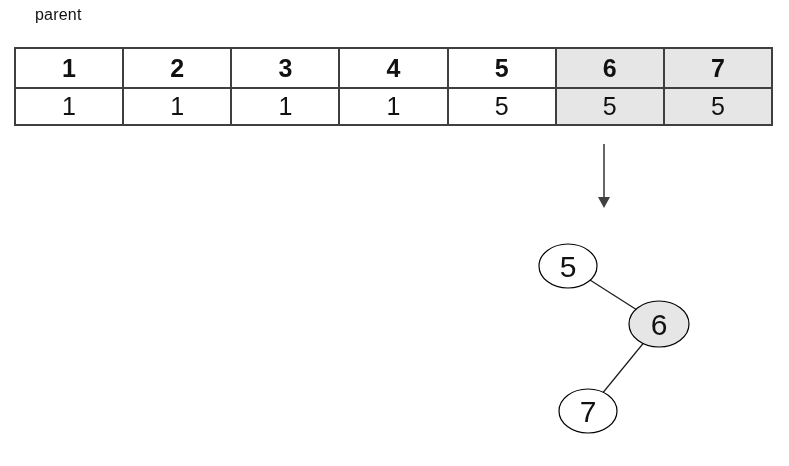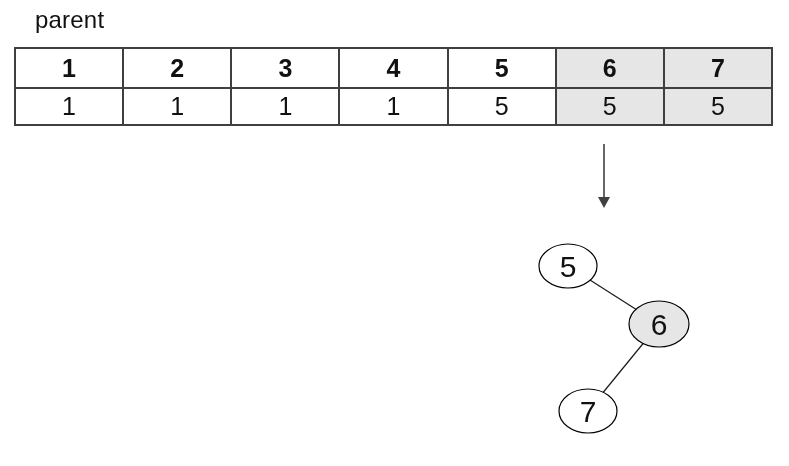--- a/index.html
+++ b/index.html
@@ -14,21 +14,21 @@
   }
   .canvas {
     position: relative;
     width: 789px; height: 466px;
     overflow: hidden;
     background: #ffffff;
   }
   .parent-label {
     position: absolute;
     left: 35px; top: 6px;
-    font-size: 24px;
+    font-size: 16px;
     color: var(--text);
     letter-spacing: 0.2px;
   }
   table.parent-array {
     position: absolute;
     left: 14px; top: 47px;
     width: 759px;
     border-collapse: collapse;
     table-layout: fixed;
   }

